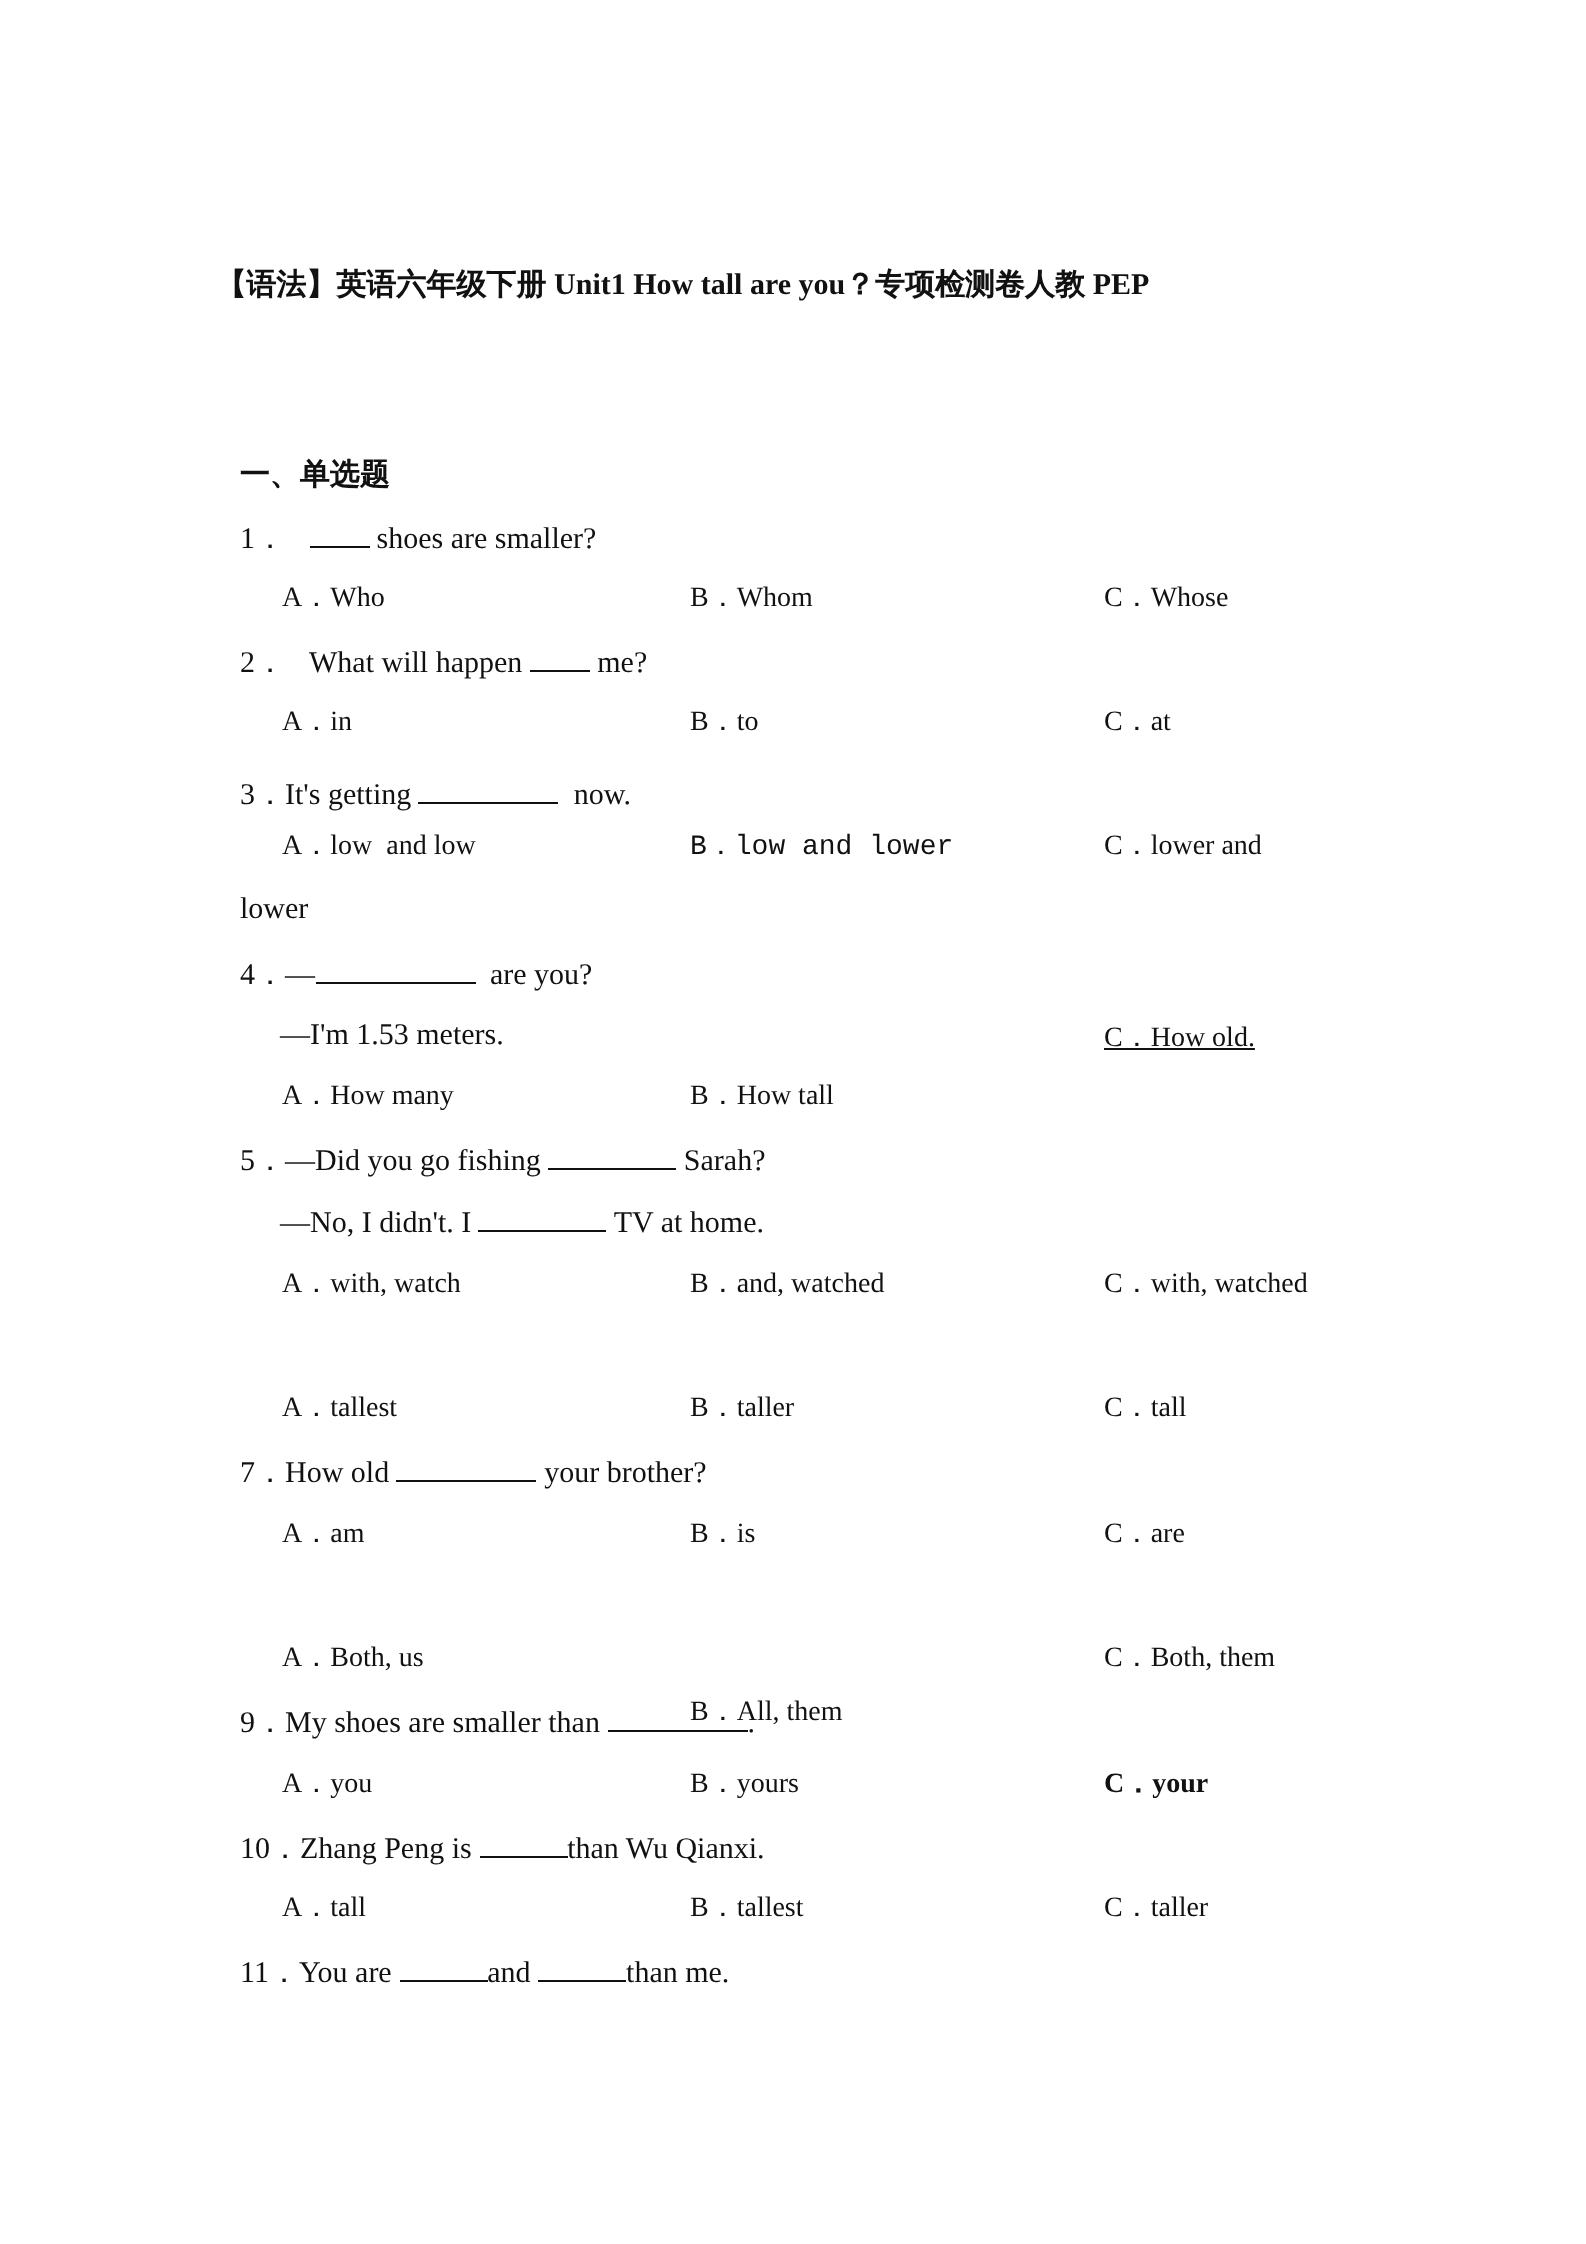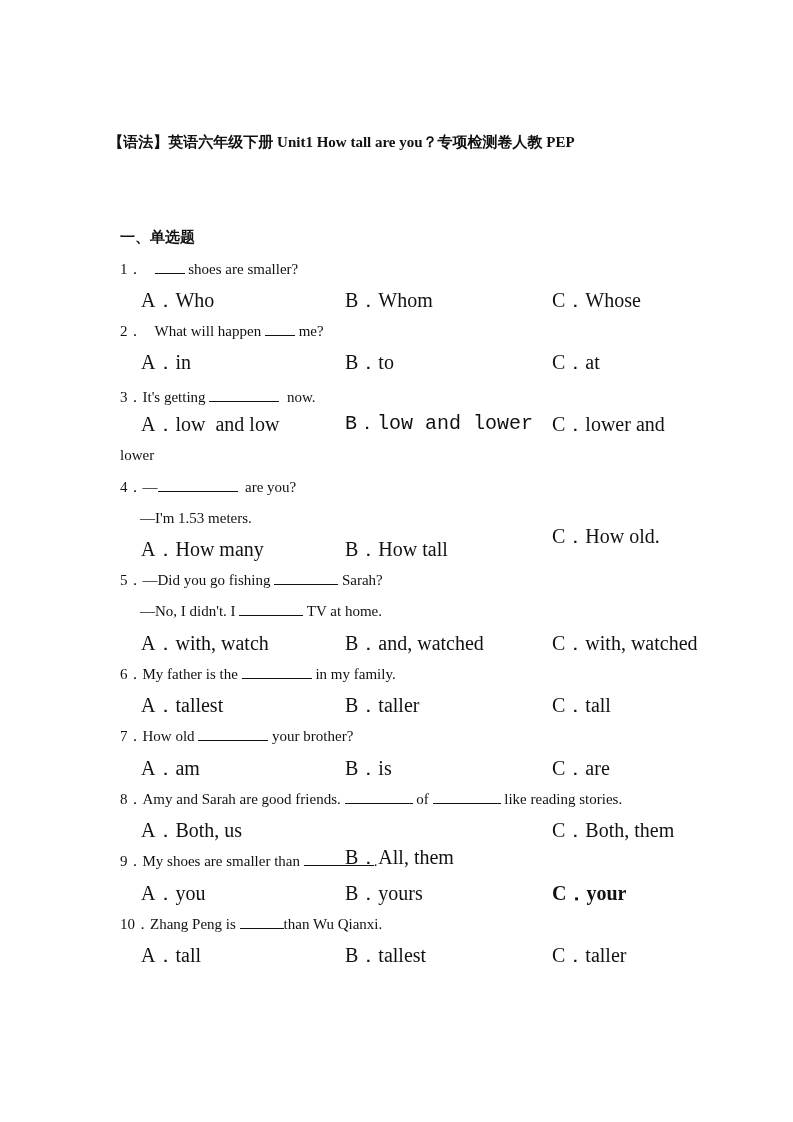--- a/index.html
+++ b/index.html
@@ -41,21 +41,21 @@
     .line {
       position: absolute;
       left: 120px;
       font-size: 15px;
       white-space: pre;
       line-height: 18px;
     }
     .line.indent { left: 140px; }
     .opt {
       position: absolute;
-      font-size: 20px;
+      font-size: 14px;
       white-space: pre;
       line-height: 18px;
     }
     .opt.a { left: 141px; }
     .opt.b { left: 345px; }
     .opt.c { left: 552px; }
     .blank {
       display: inline-block;
       border-bottom: 1px solid #111;
       height: 13px;
@@ -84,47 +84,46 @@
   <div class="line" style="top:388px;"><span>3．</span><span>It's getting </span><span class="blank" style="width:70px;"></span><span>  now.</span></div>
   <div class="opt a" style="top:415px;">A．low  and low</div>
   <div class="opt b" style="top:415px;font-family:Liberation Mono, monospace;">B．low and lower</div>
   <div class="opt c" style="top:415px;">C．lower and</div>
   <div class="line" style="top:446px;text-align:center;">lower</div>
 
   <div class="line" style="top:478px;text-align:center;"><span>4．</span><span>—</span><span class="blank" style="width:80px;"></span><span>  are you?</span></div>
   <div class="line indent" style="top:509px;">—I'm 1.53 meters.</div>
   <div class="opt a" style="top:540px;">A．How many</div>
   <div class="opt b" style="top:540px;">B．How tall</div>
-  <div class="opt c" style="top:527px;">C．How old.</div>
+  <div class="opt c" style="top:511px;text-decoration:underline;">C．How old.</div>
 
   <div class="line" style="top:571px;"><span>5．</span><span>—Did you go fishing </span><span class="blank" style="width:64px;"></span><span> Sarah?</span></div>
   <div class="line indent" style="top:602px;"><span>—No, I didn't. I </span><span class="blank" style="width:64px;"></span><span> TV at home.</span></div>
   <div class="opt a" style="top:634px;">A．with, watch</div>
   <div class="opt b" style="top:634px;">B．and, watched</div>
   <div class="opt c" style="top:634px;">C．with, watched</div>
 
-  <div class="line" style="top:665px;"><span>6．</span><span>My father is the </span><span class="blank" style="width:70px;"></span><span> in my family.</span></div>
   <div class="opt a" style="top:696px;">A．tallest</div>
   <div class="opt b" style="top:696px;">B．taller</div>
   <div class="opt c" style="top:696px;">C．tall</div>
 
   <div class="line" style="top:727px;"><span>7．</span><span>How old </span><span class="blank" style="width:70px;"></span><span> your brother?</span></div>
   <div class="opt a" style="top:759px;">A．am</div>
   <div class="opt b" style="top:759px;">B．is</div>
   <div class="opt c" style="top:759px;">C．are</div>
 
-  <div class="line" style="top:790px;"><span>8．</span><span>Amy and Sarah are good friends. </span><span class="blank" style="width:68px;"></span><span> of </span><span class="blank" style="width:68px;"></span><span> like reading stories.</span></div>
   <div class="opt a" style="top:821px;">A．Both, us</div>
   <div class="opt b" style="top:800px;margin-top:48px;">B．All, them</div>
   <div class="opt c" style="top:821px;">C．Both, them</div>
 
   <div class="line" style="top:852px;"><span>9．</span><span>My shoes are smaller than </span><span class="blank" style="width:70px;"></span><span>.</span></div>
   <div class="opt a" style="top:884px;">A．you</div>
   <div class="opt b" style="top:884px;">B．yours</div>
   <div class="opt c" style="top:884px;font-weight:bold;">C．your</div>
 
   <div class="line" style="top:915px;"><span>10．</span><span>Zhang Peng is </span><span class="blank" style="width:44px;"></span><span>than Wu Qianxi.</span></div>
   <div class="opt a" style="top:946px;">A．tall</div>
   <div class="opt b" style="top:946px;">B．tallest</div>
   <div class="opt c" style="top:946px;">C．taller</div>
 
+  <div class="line" style="top:977px;"><span>11．</span><span>You are </span><span class="blank" style="width:44px;"></span><span>and </span><span class="blank" style="width:44px;"></span><span>than me.</span></div>
 
 </div>
 
 </body></html>

